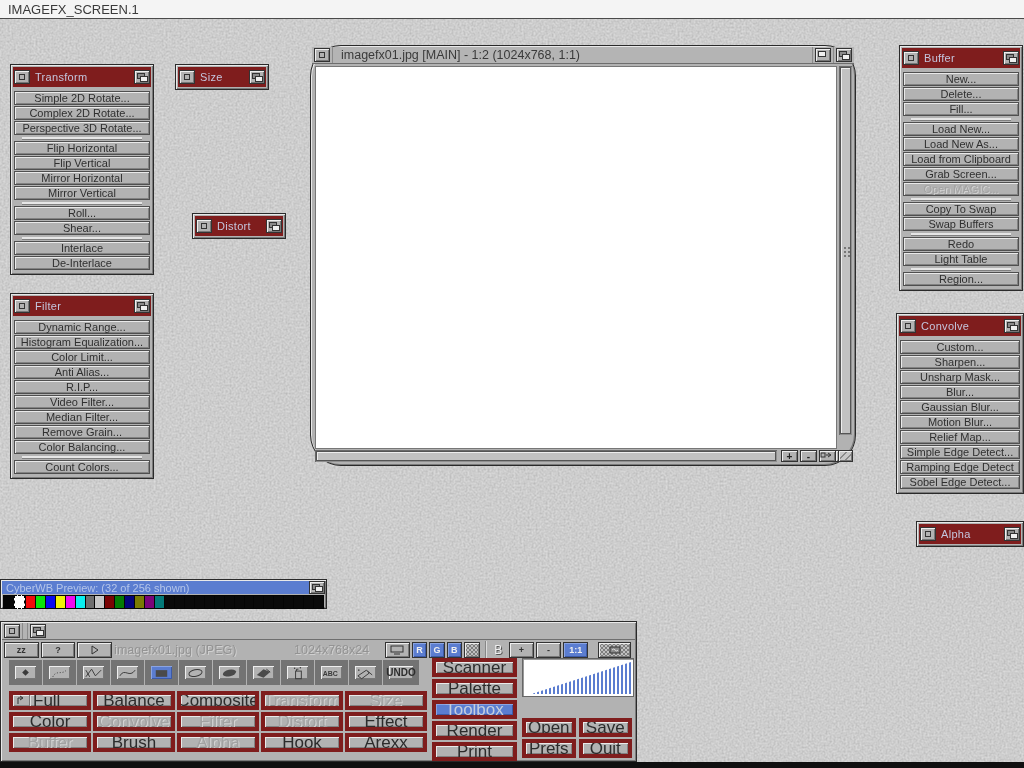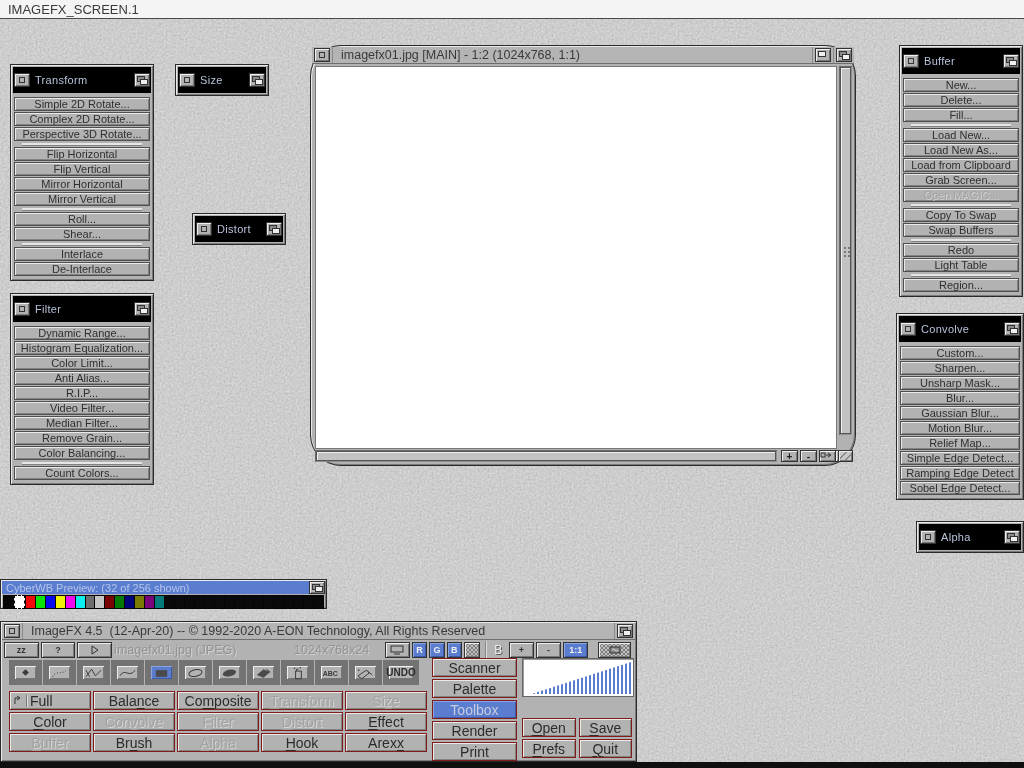--- a/index.html
+++ b/index.html
@@ -5,21 +5,21 @@
   html,body{margin:0;padding:0;width:1024px;height:768px;overflow:hidden;
     font-family:"Liberation Sans",sans-serif;background:#9c9c9c;position:relative;}
   .desktop{position:absolute;left:0;top:19px;z-index:0;}
   .screenbar{position:absolute;left:0;top:0;width:1024px;height:19px;background:#f4f4f4;
     border-bottom:1px solid #4a4a4a;color:#3a3a3a;font-size:13px;line-height:19px;
     padding-left:8px;box-sizing:border-box;z-index:5;}
   .bottom-strip{position:absolute;left:0;top:762px;width:1024px;height:6px;background:#101010;z-index:6;}
 
   .win{position:absolute;background:#b2b2b2;border:1px solid #2a2a2a;z-index:2;
     box-shadow:inset 1px 1px 0 #e9e9e9, inset -1px -1px 0 #7a7a7a;box-sizing:border-box;}
-  .ptitle{height:26px;margin:2px;background:#000000;display:flex;align-items:center;gap:2px;padding:0 1px;}
+  .ptitle{height:20px;margin:2px;background:#7f1d1d;display:flex;align-items:center;gap:2px;padding:0 1px;}
   .ptext{flex:1;color:#ccd8f2;font-size:11px;padding-left:3px;letter-spacing:.3px;
     white-space:nowrap;overflow:hidden;opacity:.9;}
   .gad{width:14px;height:12px;background:#b2b2b2;border:1px solid #333;position:relative;flex:0 0 auto;
     box-shadow:inset 1px 1px 0 #eee, inset -1px -1px 0 #777;}
   .close::before{content:"";position:absolute;left:4px;top:3px;width:4px;height:4px;border:1px solid #333;}
   .depth::before{content:"";position:absolute;left:2px;top:2px;width:6px;height:4px;border:1px solid #333;background:#8a8a8a;}
   .depth::after{content:"";position:absolute;right:1px;bottom:1px;width:6px;height:4px;border:1px solid #333;background:#efefef;}
   .zoomg::before{content:"";position:absolute;left:2px;top:2px;width:6px;height:4px;border:1px solid #333;background:#efefef;}
 
   .pbody{padding:1px 3px 3px;}
@@ -78,23 +78,23 @@
   .vdiv{width:2px;align-self:stretch;background:#878787;box-shadow:1px 0 0 #dcdcdc;margin:0 3px;}
   .bind{font-size:12px;color:#efefef;text-shadow:1px 1px 0 #555;width:14px;text-align:center;}
   .spacer{flex:1;}
   .tools{position:absolute;left:8px;top:38px;display:flex;gap:1px;}
   .tool{width:33px;height:25px;background:#b2b2b2;border:6px solid #737373;box-sizing:border-box;
     box-shadow:inset 1px 1px 0 #eee, inset -1px -1px 0 #777;
     display:flex;align-items:center;justify-content:center;font-size:10px;font-weight:bold;color:#2d2d2d;}
   .tool.selected{background:#5b7dd0;box-shadow:inset 1px 1px 0 #8aa4e2, inset -1px -1px 0 #3c5aa6;}
   .gridpanel{position:absolute;left:8px;top:69px;width:418px;display:grid;
     grid-template-columns:repeat(5,1fr);grid-auto-rows:19px;gap:2px;}
-  .gbtn{background:#b2b2b2;border:1px solid #7f1d1d;box-shadow:inset 1px 1px 0 #e9e9e9, inset -1px -1px 0 #828282;
-    font-size:14px;color:#2c2c2c;display:flex;align-items:center;justify-content:center;
-    white-space:nowrap;overflow:hidden;box-sizing:border-box;}
+  .gbtn{background:#b2b2b2;border:4px solid #7f1d1d;box-shadow:inset 1px 1px 0 #e9e9e9, inset -1px -1px 0 #828282;
+    font-size:17px;color:#2c2c2c;display:flex;align-items:center;justify-content:center;
+    white-space:nowrap;overflow:hidden;box-sizing:border-box;text-decoration:underline;}
   .gbtn u{text-underline-offset:2px;text-decoration-thickness:1px;}
   .fullbtn{justify-content:flex-start;padding-left:3px;gap:3px;}
   .fdiv{width:1px;height:12px;background:#777;box-shadow:1px 0 0 #ddd;}
   .pagecol{position:absolute;left:431px;top:36px;width:85px;display:grid;grid-auto-rows:19px;gap:2px;}
   .page.selected{background:#5b7dd0;color:#c6cedd;box-shadow:inset 1px 1px 0 #8aa4e2, inset -1px -1px 0 #3c5aa6;}
   .histbox{position:absolute;left:521px;top:36px;width:110px;height:37px;background:#fff;
     border:1px solid #666;box-shadow:inset 1px 1px 0 #999;}
   .ramp{position:absolute;left:2px;right:2px;top:2px;bottom:2px;
     background:repeating-linear-gradient(90deg,#5b7dd0 0 2px,#fff 2px 4px);
     clip-path:polygon(6% 100%,100% 3%,100% 100%);}
@@ -315,21 +315,20 @@
       <span class="swatch" style="background: rgb(10, 10, 10);"></span>
       <span class="swatch" style="background: rgb(10, 10, 10);"></span>
       <span class="swatch" style="background: rgb(10, 10, 10);"></span>
     </div>
 </div>
 
 <div class="win" id="toolbar">
   <div class="gtitle">
     <span class="gad close" style="margin-left:2px"></span>
     <span class="tdiv"></span>
-    <span class="gtext">ImageFX 4.5  (12-Apr-20) -- © 1992-2020 A-EON Technology, All Rights Reserved</span>
     <span class="tdiv"></span>
     <span class="gad depth" style="margin-right:2px"></span>
   </div>
 
   <div class="row2">
     <span class="sbtn w22">zz</span>
     <span class="sbtn w22">?</span>
     <span class="sbtn w22">
       <svg class="icon" width="10" height="10" viewBox="0 0 10 10">
           <path d="M2 1 L8 5 L2 9 Z" fill="none" stroke="#333"></path>

